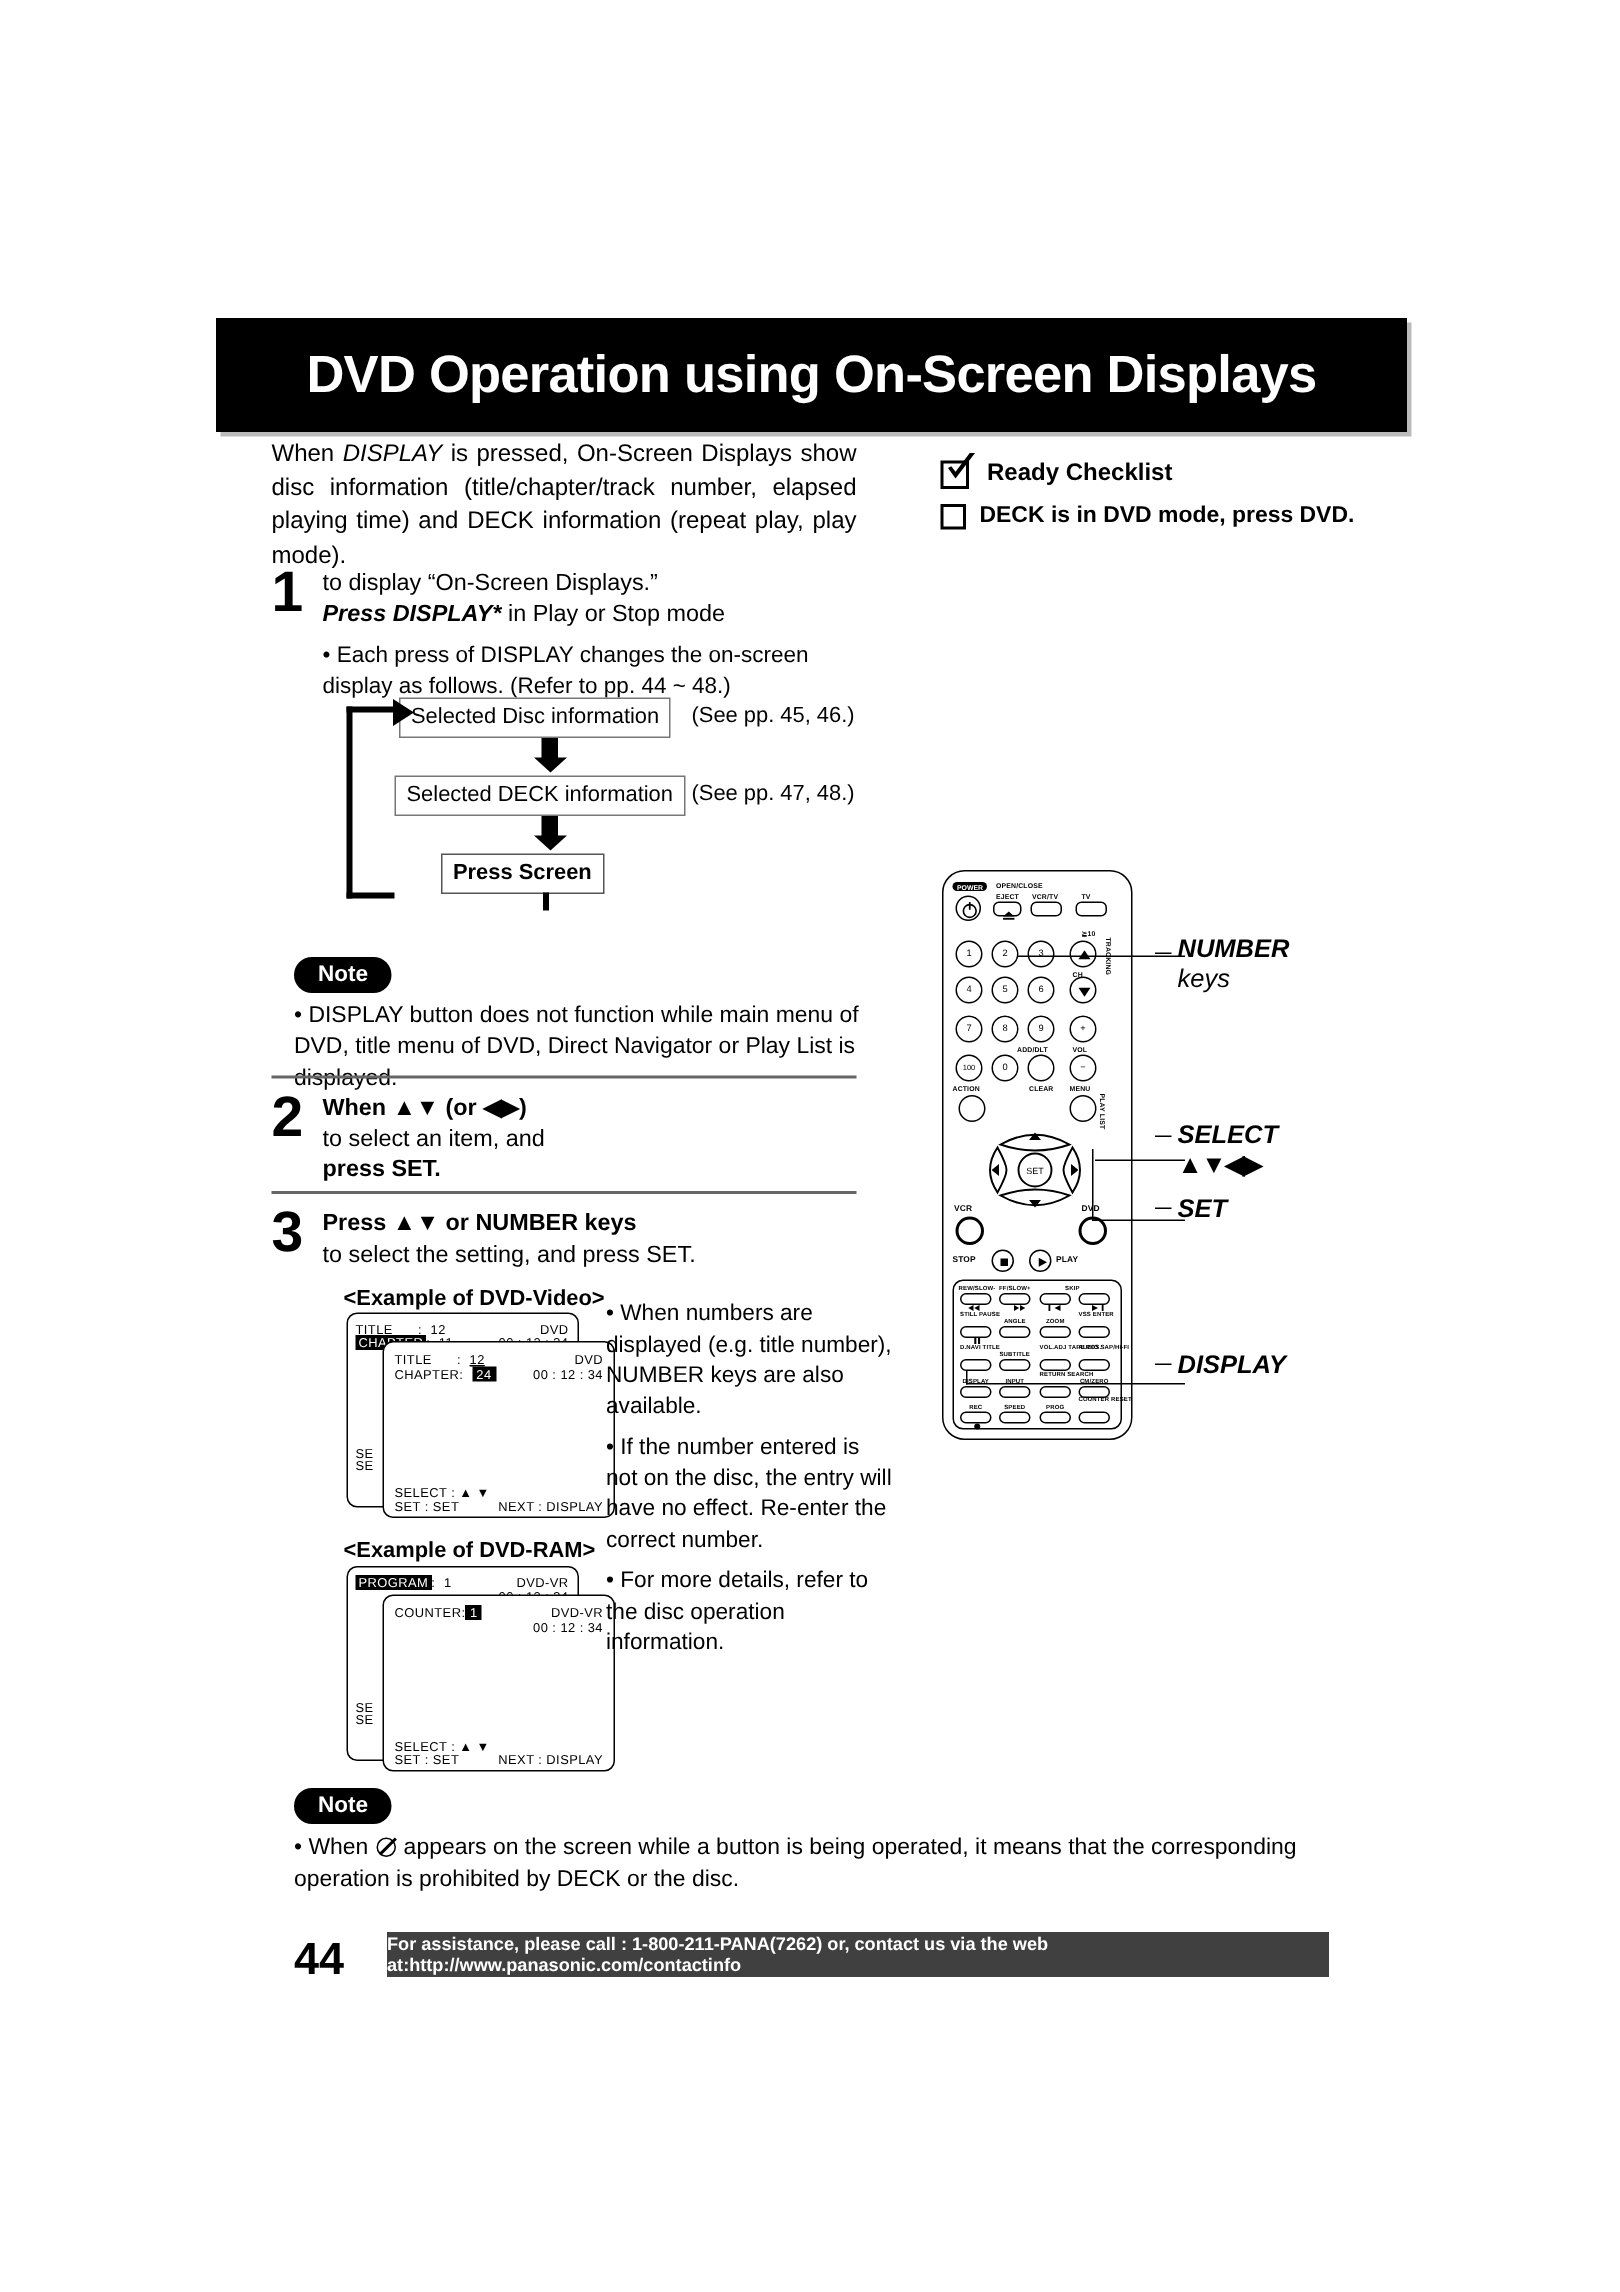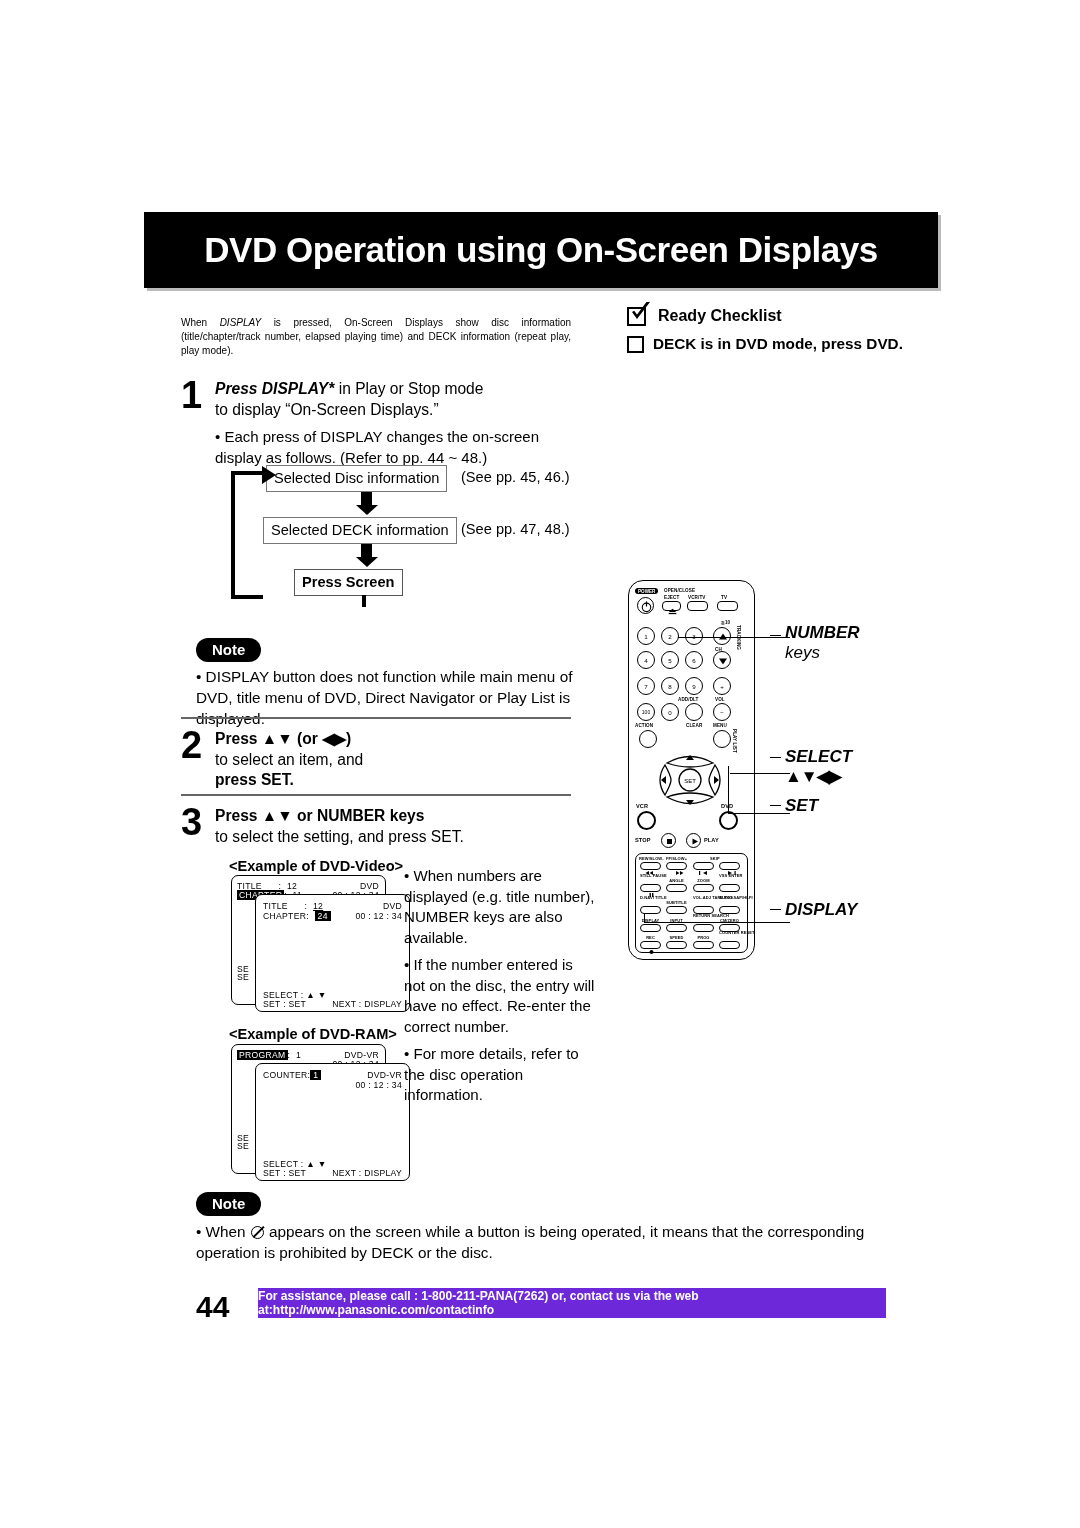--- a/index.html
+++ b/index.html
@@ -23,22 +23,22 @@
   }
   .banner h1 {
     margin:0; color:#fff;
     font-size:35px; font-weight:bold;
     letter-spacing:-0.5px;
     font-family:"Liberation Sans", sans-serif;
   }
 
   
   .intro {
-    position:absolute; left:181px; top:316px; width:390px;
-    font-size:10px; line-height:1.42; text-align:justify;
+    position:absolute; left:181px; top:292px; width:390px;
+    font-size:16px; line-height:1.42; text-align:justify;
   }
   .intro .it { font-style:italic; }
 
   
   .ready { position:absolute; left:627px; top:305px; width:330px; }
   .ready-head { display:flex; align-items:center; gap:9px; }
   .chk-big { position:relative; width:22px; height:22px; flex:0 0 auto; }
   .chk-big .box { position:absolute; left:0; top:2px; width:19px; height:19px; border:2.4px solid #000; }
   .chk-big .tick {
     position:absolute; left:2px; top:-4px; width:24px; height:24px;
@@ -140,21 +140,21 @@
 
   .rlabel { position:absolute; font-style:italic; font-weight:bold; font-size:17px; line-height:1.18; }
   .rdash { position:absolute; background:#000; height:1.4px; width:11px; }
 
   
   #note2 { position:absolute; left:196px; top:1192px; width:700px; }
   #note2 .ntext { font-size:15.3px; line-height:1.4; margin-top:5px; }
   .pgnum { position:absolute; left:196px; top:1290px; font-size:30px; font-weight:bold; }
   .footbar {
     position:absolute; left:258px; top:1288px; width:628px; height:30px;
-    background:#6d28d9; color:#fff; display:flex; align-items:center;
+    background:#404040; color:#fff; display:flex; align-items:center;
     justify-content:center; font-size:12.1px; font-weight:bold;
   }
   .nosign {
     display:inline-block; width:13px; height:13px; border:1.7px solid #000;
     border-radius:50%; position:relative; vertical-align:-2px; margin:0 1px;
   }
   .nosign::after{
     content:""; position:absolute; left:-1px; top:4.2px; width:15px; height:1.7px;
     background:#000; transform:rotate(-45deg); transform-origin:center;
   }
@@ -184,22 +184,22 @@
     </div>
     <div class="ready-row">
       <span class="chk-sm"></span>
       <span class="ready-text">DECK is in DVD mode, press DVD.</span>
     </div>
   </div>
 
   <div class="step" id="step1">
     <div class="step-num">1</div>
     <div class="step-body">
+      <div>to display “On-Screen Displays.”</div>
       <div><span class="bi">Press DISPLAY*</span><span> in Play or Stop mode</span></div>
-      <div>to display “On-Screen Displays.”</div>
       <div class="sub">• Each press of DISPLAY changes the on-screen display as follows. (Refer to pp. 44 ~ 48.)</div>
     </div>
   </div>
 
   <div class="flow">
     <div class="flowbox" style="left:30px; top:0px;">Selected Disc information</div>
     <div class="seelbl" style="left:225px; top:4px;">(See pp. 45, 46.)</div>
     <div class="arrow-dn" style="left:125px; top:27px; height:14px;"></div>
     <div class="flowbox" style="left:27px; top:52px;">Selected DECK information</div>
     <div class="seelbl" style="left:225px; top:56px;">(See pp. 47, 48.)</div>
@@ -212,21 +212,21 @@
   <div id="note1">
     <span class="note-badge">Note</span>
     <div class="ntext">• DISPLAY button does not function while main menu of DVD, title menu of DVD, Direct Navigator or Play List is displayed.</div>
   </div>
 
   <div class="rule" style="left:181px; top:717px; width:390px;"></div>
 
   <div class="step" id="step2">
     <div class="step-num">2</div>
     <div class="step-body">
-      <div class="b">Press ▲▼ (or ◀▶)</div>
+      <div class="b">When ▲▼ (or ◀▶)</div>
       <div>to select an item, and</div>
       <div class="b">press SET.</div>
     </div>
   </div>
 
   <div class="rule" style="left:181px; top:794px; width:390px;"></div>
 
   <div class="step" id="step3">
     <div class="step-num">3</div>
     <div class="step-body">

